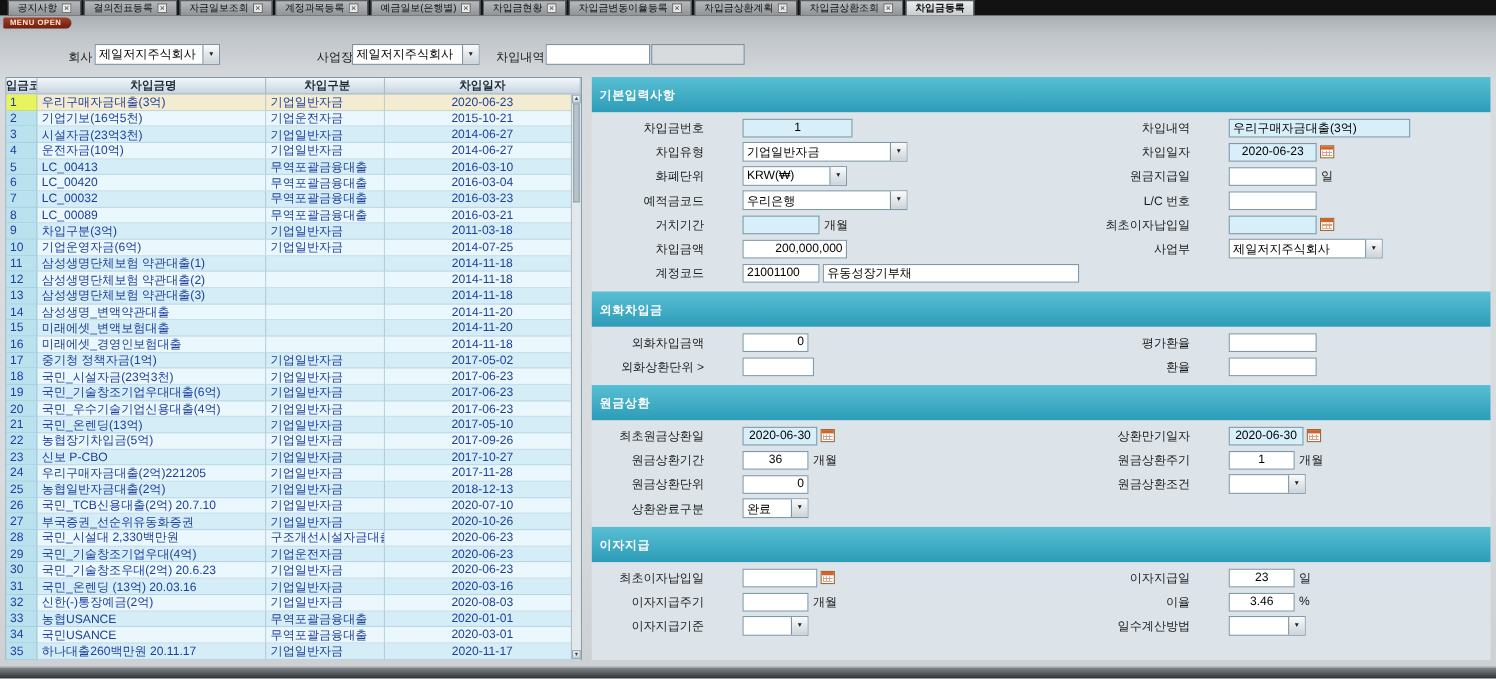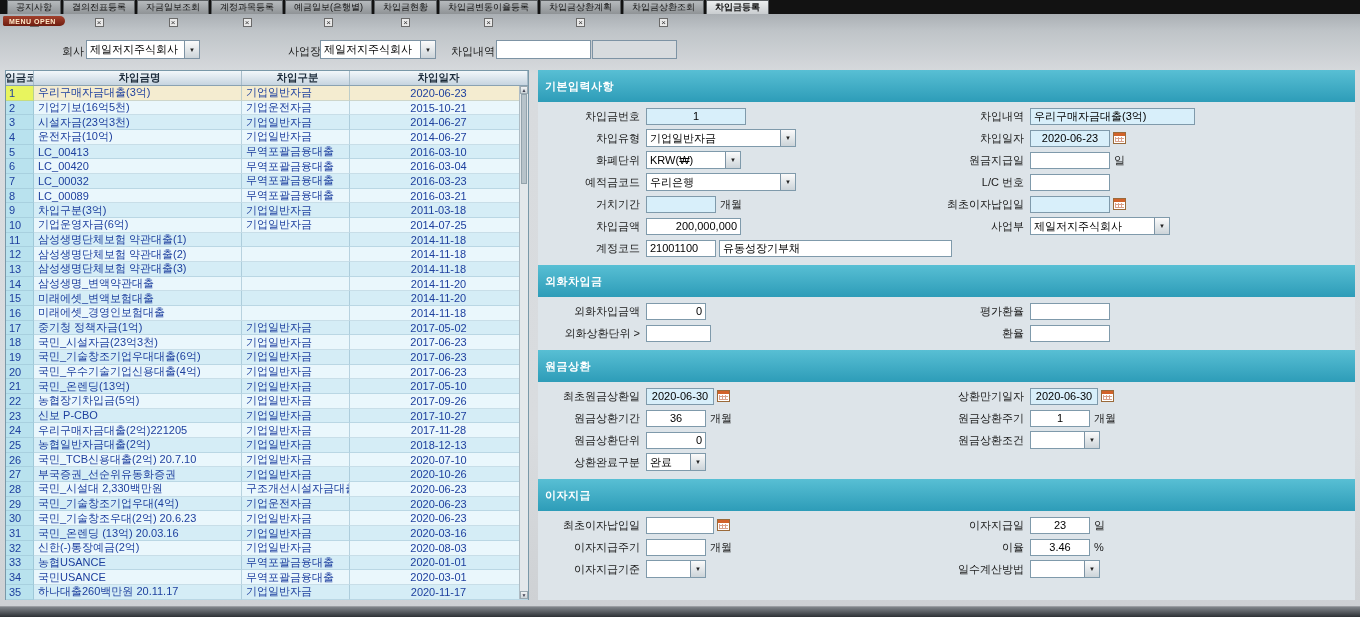--- a/index.html
+++ b/index.html
@@ -5,21 +5,21 @@
   * { margin:0; padding:0; box-sizing:border-box; }
   html,body { width:1360px; height:617px; overflow:hidden; }
   body { font-family:"Liberation Sans","DejaVu Sans",sans-serif; font-size:11px; }
   .app { position:relative; width:1360px; height:617px; overflow:hidden;
          background:linear-gradient(180deg,#999ea3 0%,#bfc4c8 5%,#d8dbde 12%,#d9dcdf 70%,#cdd0d3 100%); }
 
   
   .tabbar { position:absolute; left:0; top:0; width:100%; height:14px; background:#121212;
             display:flex; align-items:stretch; gap:2px; padding-left:7px; }
   .tab { display:flex; align-items:center; gap:4px; padding:0 8px; font-size:9px; color:#101010;
-         background:linear-gradient(#b6babd,#8f9396); border:1px solid #5a5e61; border-bottom:none; white-space:nowrap;flex-direction:column; }
+         background:linear-gradient(#b6babd,#8f9396); border:1px solid #5a5e61; border-bottom:none; white-space:nowrap; }
   .tab.active { background:linear-gradient(#eceeef,#c9cdd0); font-weight:bold; }
   .tab-close { width:9px; height:9px; background:#e9e9e9; border:1px solid #6a6a6a; color:#333;
                font-size:8px; line-height:7px; text-align:center; flex:none; }
 
   
   .menu-open { position:absolute; left:3px; top:16px; height:10px; padding:0 9px 0 6px;
                background:linear-gradient(#a2402c,#6f1d10); color:#ffe9c8; font-size:7px; font-weight:bold;
                letter-spacing:.5px; border-radius:2px 7px 7px 2px; display:flex; align-items:center; }
 
   
@@ -59,21 +59,21 @@
   .sb-arrow { position:absolute; left:0; width:100%; height:8px; background:linear-gradient(#f2f4f5,#ccd4d8);
               border:1px solid #9aa8b0; font-size:5px; color:#445; text-align:center; line-height:7px; }
   .sb-up { top:0; } .sb-down { bottom:0; }
 
   
   .form-panel { position:absolute; left:538px; top:70px; width:817px; height:530px; background:#dde4e9; }
   .section { margin-bottom:4px; }
   .sec-hdr { height:32px; background:linear-gradient(#58bfd4,#2d9cb8); color:#fff; font-weight:bold;
              display:flex; align-items:center; padding-left:7px; letter-spacing:.5px; }
   .sec-body { padding:3px 2px 2px 2px; }
-  .frow { display:grid; grid-template-columns:106px 242px 142px 1fr; align-items:center; height:22px; }
+  .frow { display:grid; grid-template-columns:106px 242px 142px 1fr; align-items:center; height:22px;gap:29px; }
   .flabel { text-align:right; padding-right:6px; color:#1a1a1a; white-space:nowrap; }
   .ffield { display:flex; align-items:center; gap:3px; }
   .span3 { grid-column:2 / 5; }
   .tbox { height:17px; border:1px solid #7f9aab; background:#fff; display:flex; align-items:center;
           padding:0 3px; flex:none; overflow:hidden; white-space:nowrap; }
   .tbox.blue { background:#d8effa; }
   .tbox.center { justify-content:center; }
   .tbox.right { justify-content:flex-end;padding-left:32px; }
   .combo { height:18px; border:1px solid #7f9aab; background:#fff; display:flex; align-items:center; flex:none; }
   .combo .val { flex:1; padding:0 3px; overflow:hidden; white-space:nowrap; }

